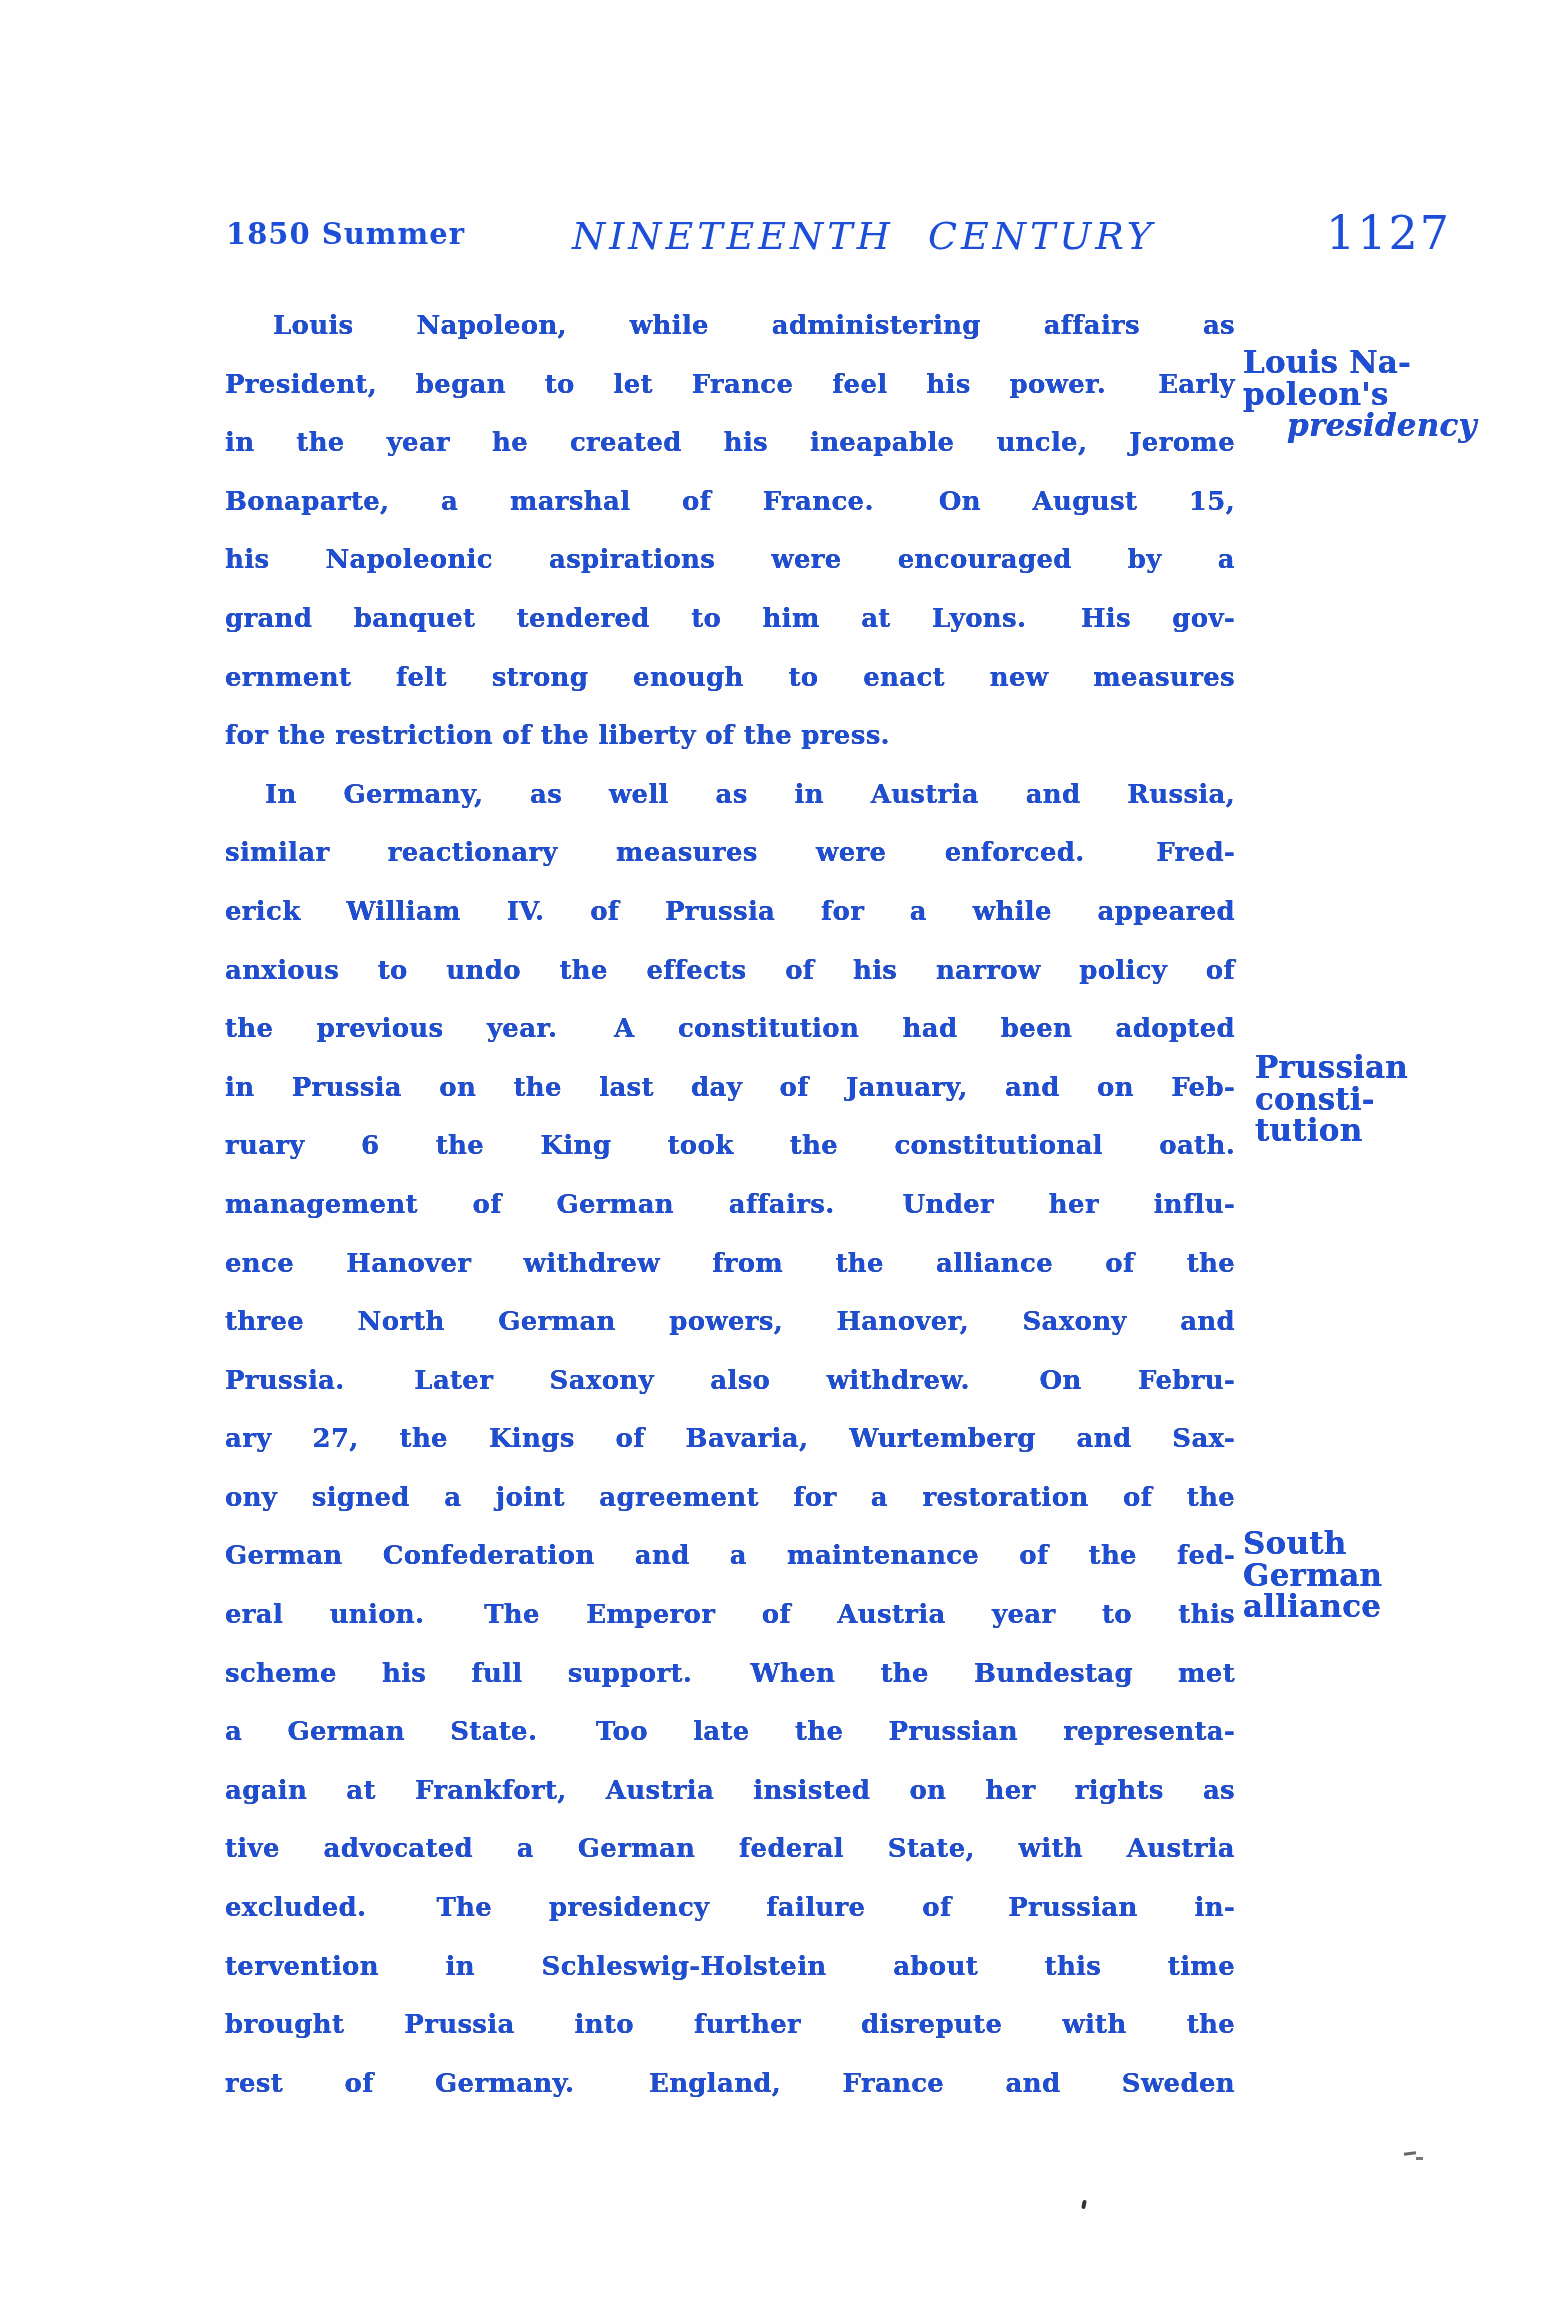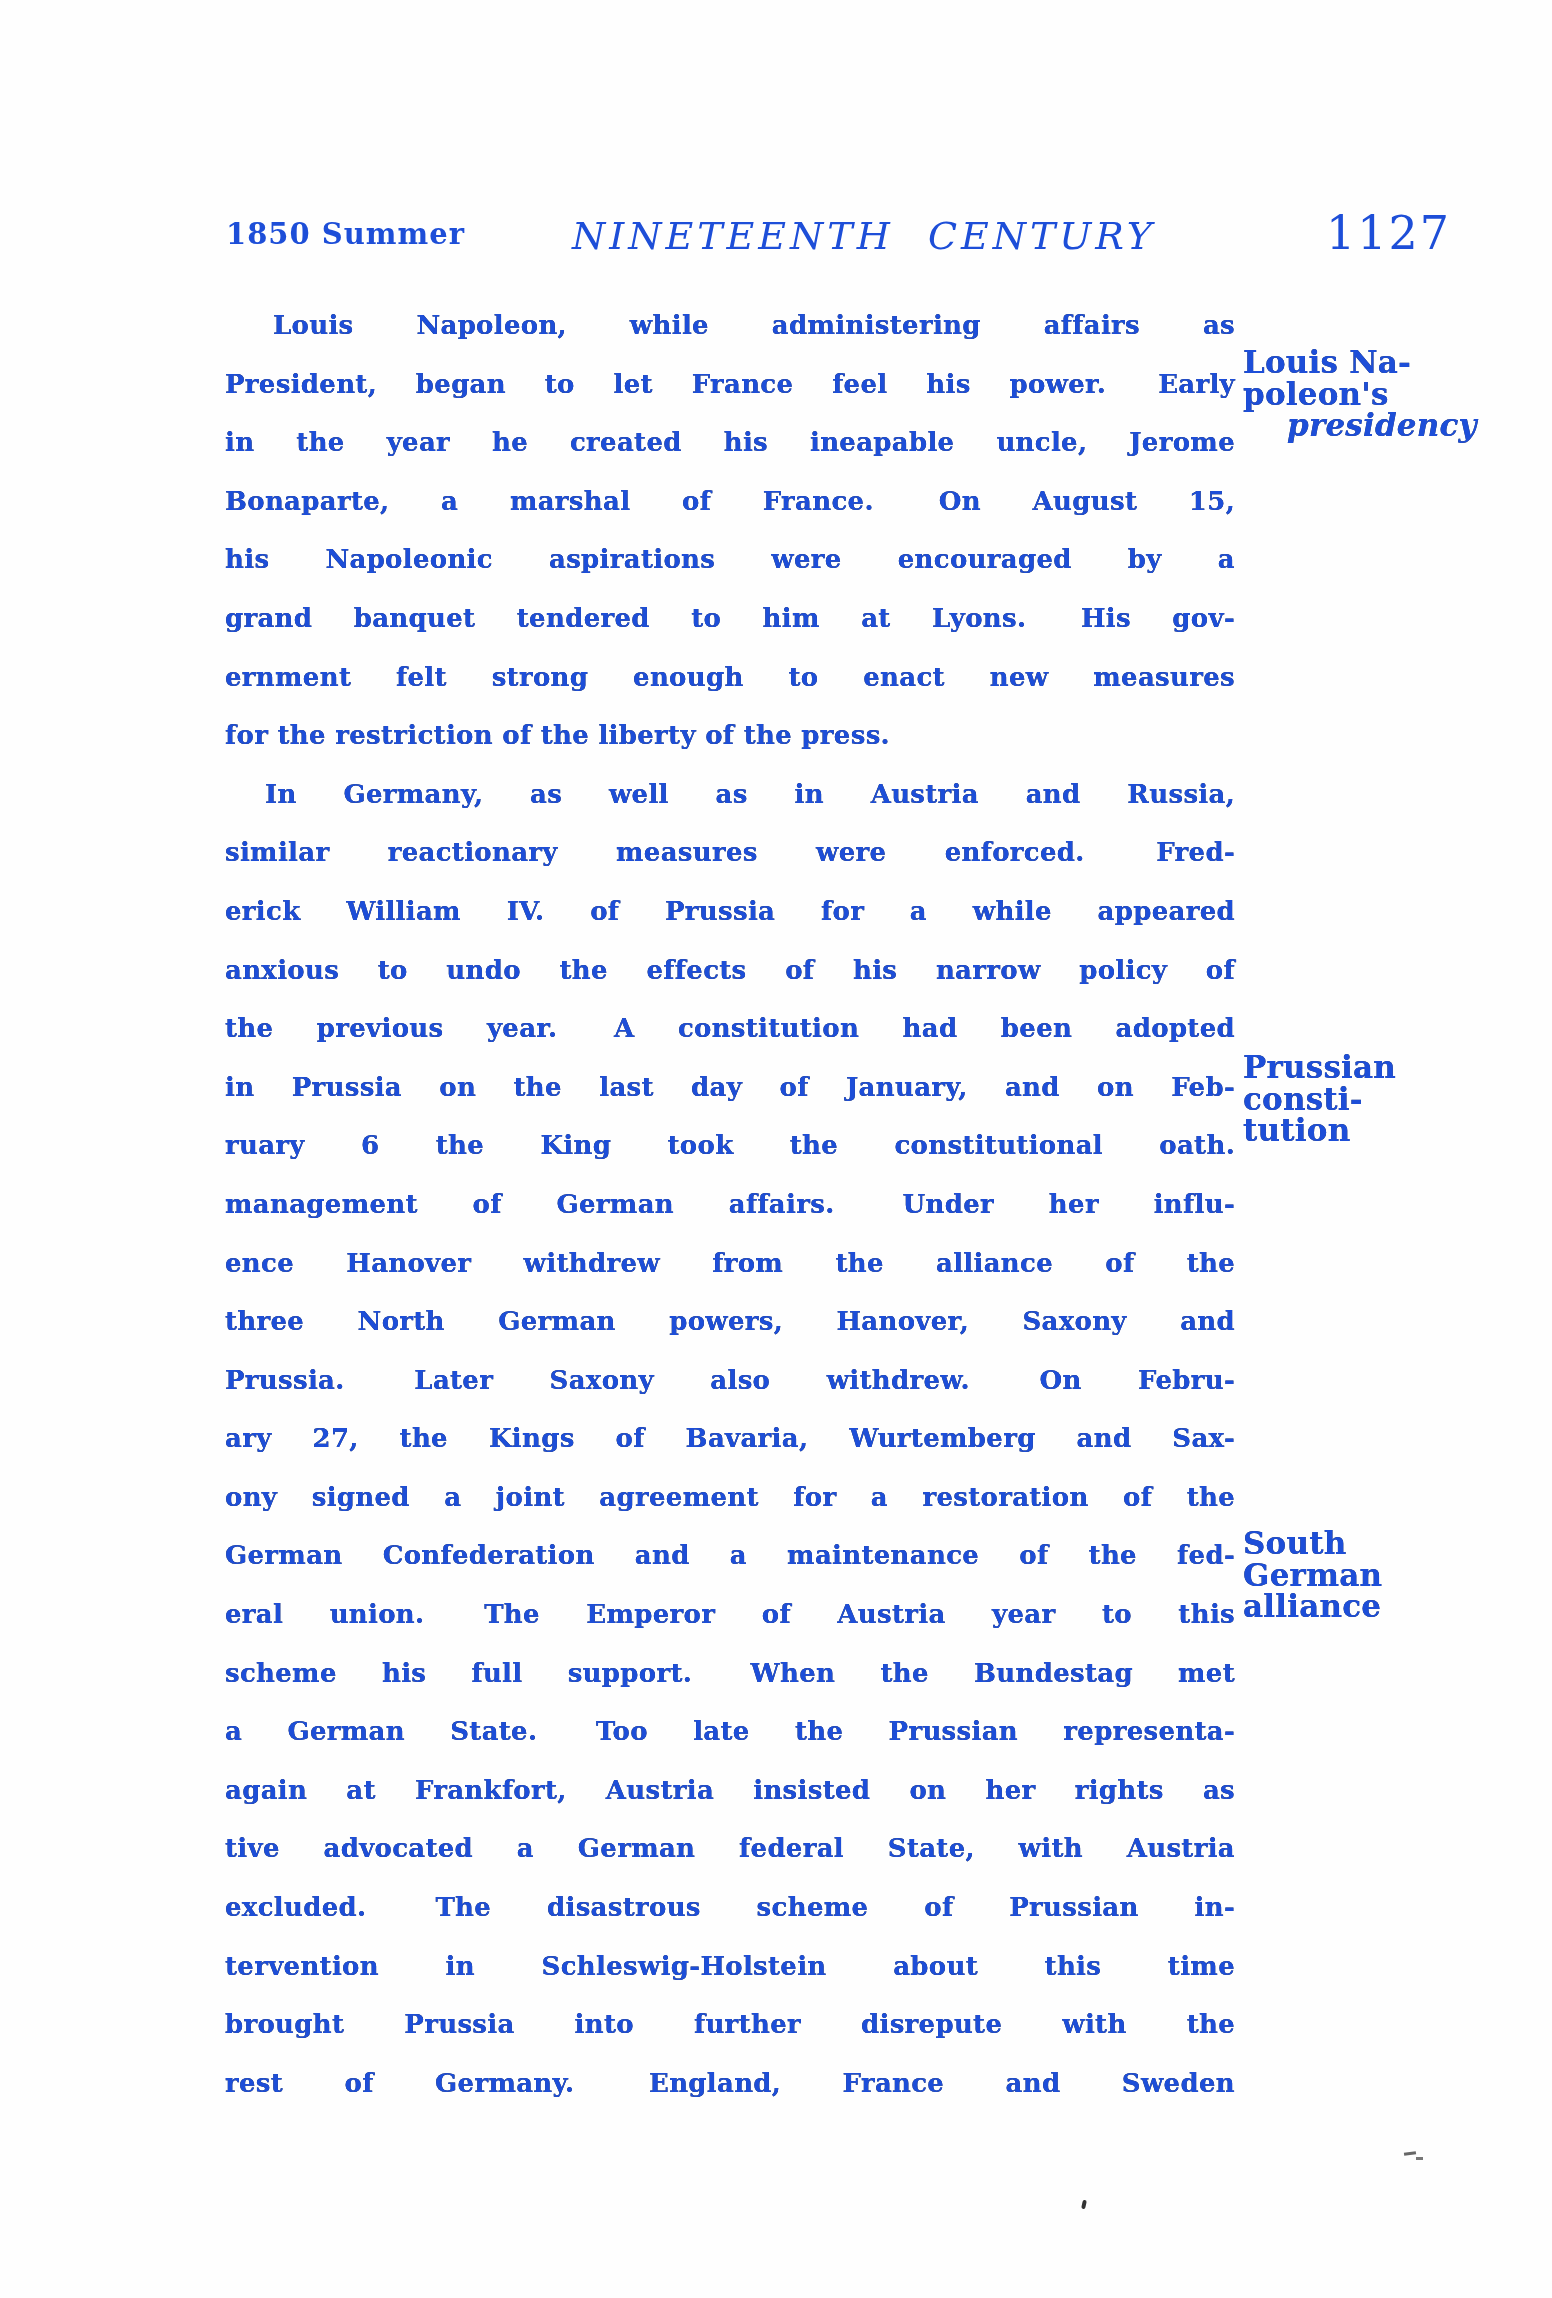--- a/index.html
+++ b/index.html
@@ -117,35 +117,35 @@
       <div class="bline">three North German powers, Hanover, Saxony and</div>
       <div class="bline">Prussia.  Later Saxony also withdrew.  On Febru-</div>
       <div class="bline">ary 27, the Kings of Bavaria, Wurtemberg and Sax-</div>
       <div class="bline">ony signed a joint agreement for a restoration of the</div>
       <div class="bline">German Confederation and a maintenance of the fed-</div>
       <div class="bline">eral union.  The Emperor of Austria year to this</div>
       <div class="bline">scheme his full support.  When the Bundestag met</div>
       <div class="bline">a German State.  Too late the Prussian representa-</div>
       <div class="bline">again at Frankfort, Austria insisted on her rights as</div>
       <div class="bline">tive advocated a German federal State, with Austria</div>
-      <div class="bline">excluded.  The disastrous scheme of Prussian in-</div>
+      <div class="bline">excluded.  The presidency failure of Prussian in-</div>
       <div class="bline">tervention in Schleswig-Holstein about this time</div>
       <div class="bline">brought Prussia into further disrepute with the</div>
       <div class="bline">rest of Germany.  England, France and Sweden</div>
     </div>
 
   <span class="speck dash1"></span>
   <span class="speck dash2"></span>
   <span class="speck dot"></span>
 <div class="mnote" style="top: 347px;">
       <div>Louis Na-</div>
       <div>poleon's</div>
       <div class="it">presidency</div>
     </div>
-    <div class="mnote" style="top: 1052px;">
+    <div class="mnote" style="top: 1052px; margin-left: 12px;">
       <div>Prussian</div>
       <div>consti-</div>
       <div>tution</div>
     </div>
     <div class="mnote" style="top: 1528px;">
       <div>South</div>
       <div>German</div>
       <div>alliance</div>
     </div>
   </div>

